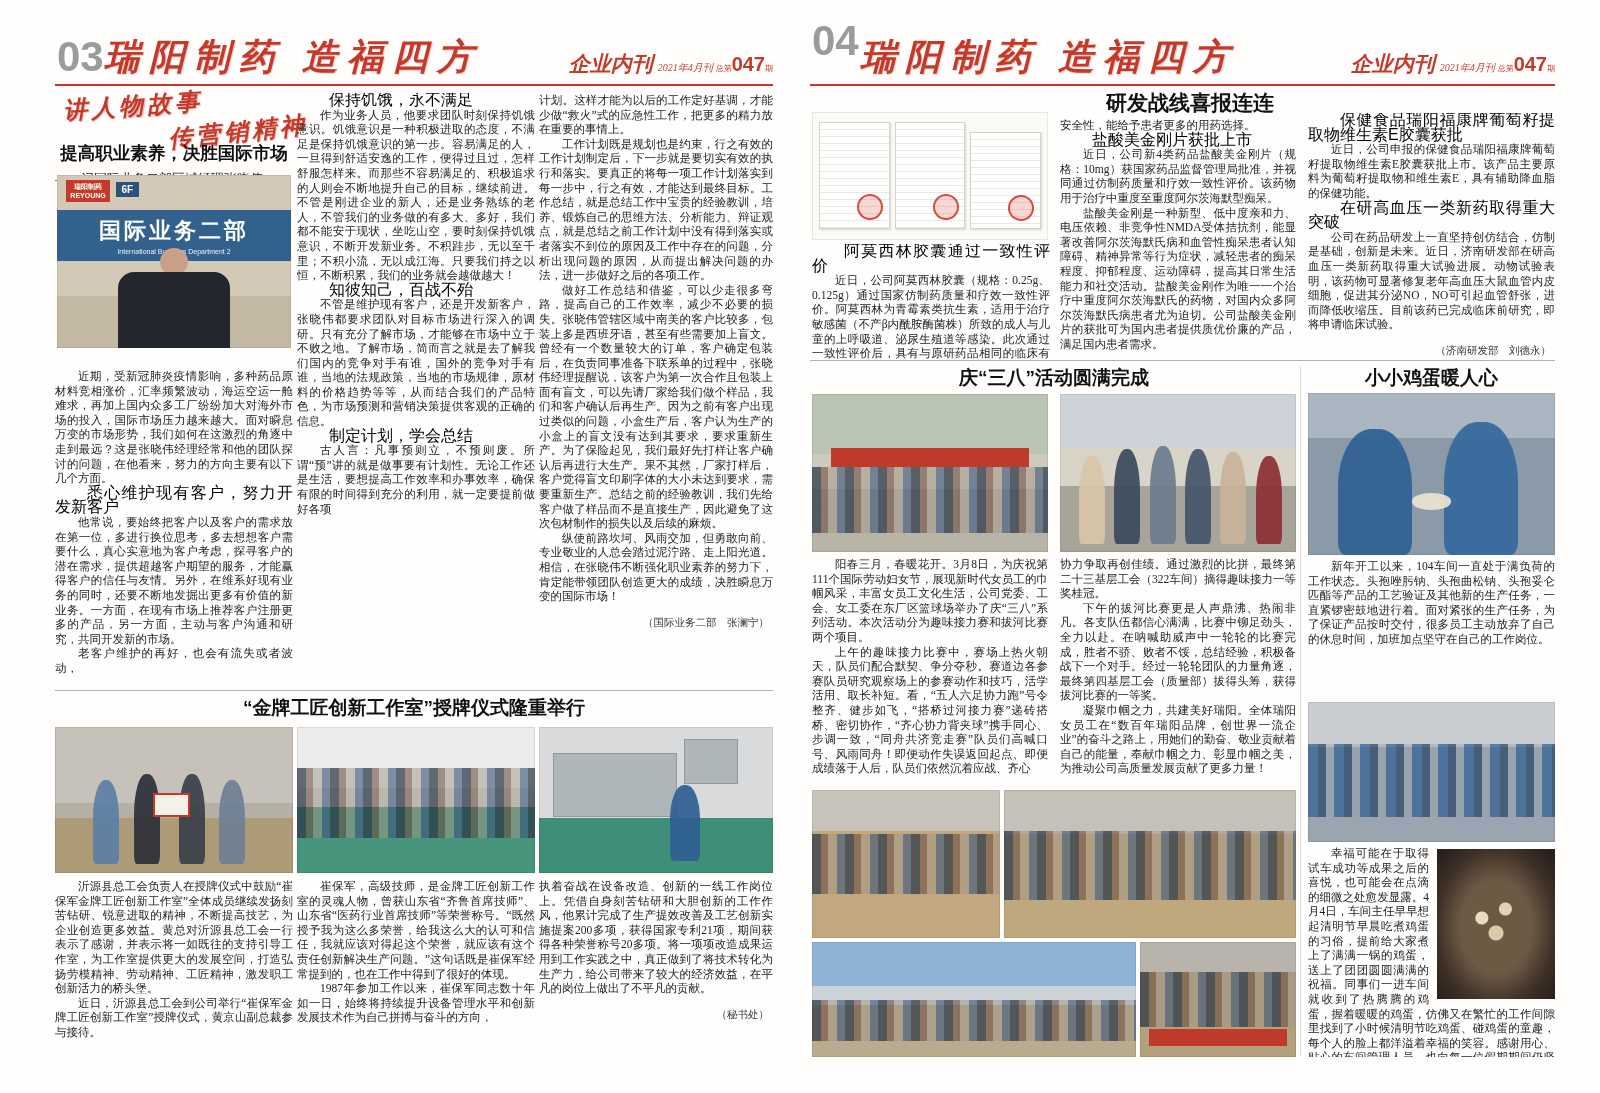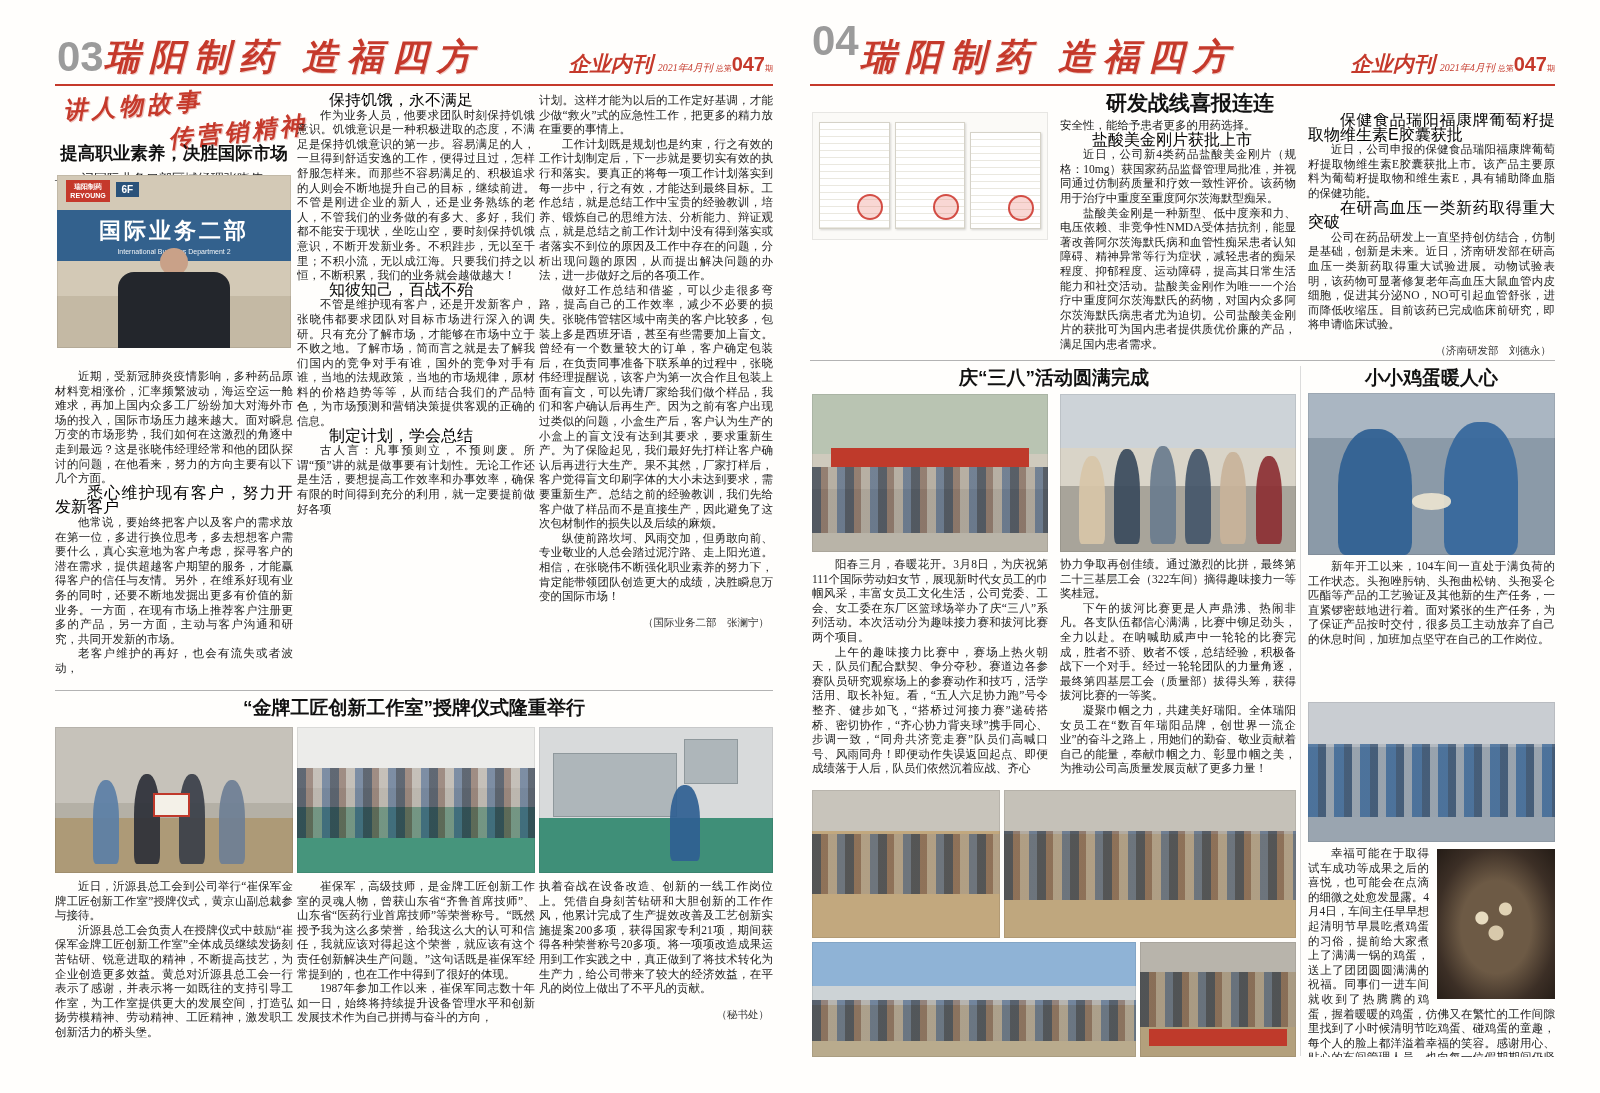--- a/index.html
+++ b/index.html
@@ -120,22 +120,22 @@
   <div class="photo" style="left:297px;top:727px;width:238px;height:146px;background:linear-gradient(#ececea 0 42%,#d9d9d5 42% 55%,#46957c 55%);">
     <i class="crowd" style="top:28%;height:48%;"></i>
   </div>
   <div class="photo" style="left:539px;top:727px;width:234px;height:146px;background:linear-gradient(#d8dadb 0 62%,#3f8f78 62%);">
     <span class="steel" style="left:6%;top:18%;width:52%;height:42%;"></span>
     <span class="steel" style="left:62%;top:8%;width:22%;height:30%;"></span>
     <i class="fig" style="left:56%;bottom:8%;width:13%;height:52%;background:#2f5f93;"></i>
   </div>
 
   <div class="abs flow" style="left:55px;top:879px;width:238px;height:176px;">
+      <p>沂源县总工会负责人在授牌仪式中鼓励“崔保军金牌工匠创新工作室”全体成员继续发扬刻苦钻研、锐意进取的精神，不断提高技艺，为企业创造更多效益。黄总对沂源县总工会一行表示了感谢，并表示将一如既往的支持引导工作室，为工作室提供更大的发展空间，打造弘扬劳模精神、劳动精神、工匠精神，激发职工创新活力的桥头堡。</p>
       <p>近日，沂源县总工会到公司举行“崔保军金牌工匠创新工作室”授牌仪式，黄京山副总裁参与接待。</p>
-      <p>沂源县总工会负责人在授牌仪式中鼓励“崔保军金牌工匠创新工作室”全体成员继续发扬刻苦钻研、锐意进取的精神，不断提高技艺，为企业创造更多效益。黄总对沂源县总工会一行表示了感谢，并表示将一如既往的支持引导工作室，为工作室提供更大的发展空间，打造弘扬劳模精神、劳动精神、工匠精神，激发职工创新活力的桥头堡。</p>
     </div>
   <div class="abs flow" style="left:297px;top:879px;width:238px;height:176px;">
       <p>崔保军，高级技师，是金牌工匠创新工作室的灵魂人物，曾获山东省“齐鲁首席技师”、山东省“医药行业首席技师”等荣誉称号。“既然授予我为这么多荣誉，给我这么大的认可和信任，我就应该对得起这个荣誉，就应该有这个责任创新解决生产问题。”这句话既是崔保军经常提到的，也在工作中得到了很好的体现。</p>
       <p>1987年参加工作以来，崔保军同志数十年如一日，始终将持续提升设备管理水平和创新发展技术作为自己拼搏与奋斗的方向，</p>
     </div>
   <div class="abs flow" style="left:539px;top:879px;width:234px;height:176px;">
       <p class="nc">执着奋战在设备改造、创新的一线工作岗位上。凭借自身刻苦钻研和大胆创新的工作作风，他累计完成了生产提效改善及工艺创新实施提案200多项，获得国家专利21项，期间获得各种荣誉称号20多项。将一项项改造成果运用到工作实践之中，真正做到了将技术转化为生产力，给公司带来了较大的经济效益，在平凡的岗位上做出了不平凡的贡献。</p>
       <div class="byline">（秘书处）</div>
     </div>
 
@@ -152,20 +152,24 @@
     <span class="doc" style="left:3%;top:8%;width:29%;height:82%;">
         <span class="stamp" style="right:8%;bottom:8%;"></span>
       </span>
     <span class="doc" style="left:35%;top:8%;width:29%;height:82%;">
         <span class="stamp" style="right:8%;bottom:8%;"></span>
       </span>
     <span class="doc" style="left:67%;top:16%;width:29%;height:74%;">
         <span class="stamp" style="right:8%;bottom:8%;"></span>
       </span>
   </div>
+  <div class="abs flow" style="left:812px;top:244px;width:238px;height:116px;">
+      <div class="sub-head">阿莫西林胶囊通过一致性评价</div>
+      <p>近日，公司阿莫西林胶囊（规格：0.25g、0.125g）通过国家仿制药质量和疗效一致性评价。阿莫西林为青霉素类抗生素，适用于治疗敏感菌（不产β内酰胺酶菌株）所致的成人与儿童的上呼吸道、泌尿生殖道等感染。此次通过一致性评价后，具有与原研药品相同的临床有效性和</p>
+    </div>
   <div class="abs flow" style="left:1060px;top:118px;width:236px;height:242px;">
       <p class="nc">安全性，能给予患者更多的用药选择。</p>
       <div class="sub-head">盐酸美金刚片获批上市</div>
       <p>近日，公司新4类药品盐酸美金刚片（规格：10mg）获国家药品监督管理局批准，并视同通过仿制药质量和疗效一致性评价。该药物用于治疗中重度至重度阿尔茨海默型痴呆。</p>
       <p>盐酸美金刚是一种新型、低中度亲和力、电压依赖、非竞争性NMDA受体拮抗剂，能显著改善阿尔茨海默氏病和血管性痴呆患者认知障碍、精神异常等行为症状，减轻患者的痴呆程度、抑郁程度、运动障碍，提高其日常生活能力和社交活动。盐酸美金刚作为唯一一个治疗中重度阿尔茨海默氏的药物，对国内众多阿尔茨海默氏病患者尤为迫切。公司盐酸美金刚片的获批可为国内患者提供质优价廉的产品，满足国内患者需求。</p>
     </div>
   <div class="abs flow" style="left:1308px;top:113px;width:247px;height:247px;">
       <div class="sub-head">保健食品瑞阳福康牌葡萄籽提取物维生素E胶囊获批</div>
       <p>近日，公司申报的保健食品瑞阳福康牌葡萄籽提取物维生素E胶囊获批上市。该产品主要原料为葡萄籽提取物和维生素E，具有辅助降血脂的保健功能。</p>
       <div class="sub-head">在研高血压一类新药取得重大突破</div>

